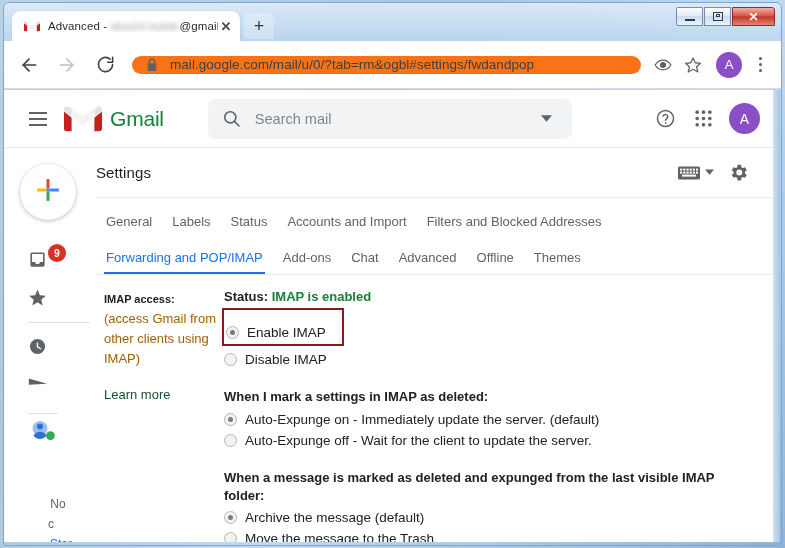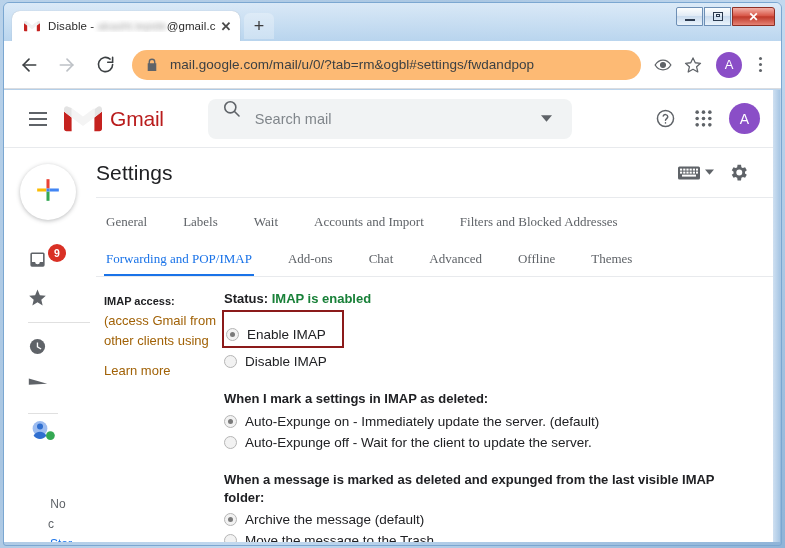--- a/index.html
+++ b/index.html
@@ -89,22 +89,22 @@
     padding: 0 10px;
     border-bottom: 1px solid #dadce0;
   }
   .navbtn {
     width: 30px; height: 30px; margin-right: 8px;
     display: flex; align-items: center; justify-content: center;
     color: #3c4043;
   }
   .navbtn.fwd { color: #bdc1c6; }
   #omnibox {
-    flex: 1; height: 30px; margin-left: 4px; margin-right: 8px;
-    background: #fdba74; border-radius: 16px;
+    flex: 1; height: 18px; margin-left: 4px; margin-right: 8px;
+    background: #f97316; border-radius: 16px;
     display: flex; align-items: center; padding: 0 14px;
   }
   #omnibox .lock { margin-right: 12px; display:flex; }
   #urltext { font-size: 13.5px; color: #3c4043; letter-spacing: .05px; }
   #tb-right { display: flex; align-items: center; gap: 2px; }
   .tbicon { width: 28px; height: 28px; display:flex;align-items:center;justify-content:center;color:#5f6368; }
   #chrome-avatar {
     width: 26px; height: 26px; border-radius: 50%;
     background: #8a4ec7; color: #fff;
     display:flex;align-items:center;justify-content:center;
@@ -125,25 +125,25 @@
 
   
   #gm-header {
     height: 58px; display: flex; align-items: center; padding: 0 14px;
     border-bottom: 1px solid #e8eaed; background: #fff;
   }
   #hamburger { width: 40px; height: 40px; display:flex;flex-direction:column;justify-content:center;align-items:center;gap:4px; }
   #hamburger i { width: 18px; height: 2px; background: #5f6368; display: block; }
   #gm-logo { display: flex; align-items: center; margin-left: 6px; }
   #gm-logo .msvg { width: 38px; height: 29px; }
-  #gm-wordmark { font-size: 21px; color: #b91c1c; margin-left: 8px; letter-spacing: -.2px; }
+  #gm-wordmark { font-size: 21px; color: #15803d; margin-left: 8px; letter-spacing: -.2px; }
   #searchbox {
     width: 364px; height: 40px; margin-left: 44px;
     background: #f1f3f4; border-radius: 8px;
-    display: flex; padding: 0 14px;
+    display: flex; align-items: center; padding: 0 14px;
   }
   #searchbox .sicon { margin-right: 14px; display:flex; color:#5f6368; }
   #search-input {
     flex: 1; border: none; background: transparent; outline: none;
     font-family: "Liberation Sans", sans-serif; font-size: 14.5px; color: #3c4043;
   }
   #search-input::placeholder { color: #80868b; }
   #searchdrop { width: 22px; display:flex;align-items:center;justify-content:center;color:#5f6368;font-size:9px; }
   #gm-right { margin-left: auto; display: flex; align-items: center; gap: 6px; }
   .gicon { width: 32px; height: 32px; display:flex;align-items:center;justify-content:center;color:#5f6368; }
@@ -178,43 +178,43 @@
     width: 92px; overflow: hidden; white-space: nowrap;
   }
   #hangouts-text .lnk { color: #1a73e8; }
 
   
   #main { flex: 1; min-width: 0; position: relative; }
   #settings-head {
     height: 50px; display: flex; align-items: center; padding: 0 20px 0 0;
     border-bottom: 1px solid #e8eaed;
   }
-  #page-title { font-size: 21px; color: #202124; font-weight: normal; letter-spacing: .1px; }
+  #page-title { font-size: 15px; color: #202124; font-weight: normal; letter-spacing: .1px; }
   #settings-head-right { margin-left: auto; display: flex; align-items: center; gap: 8px; }
   #kbd-icon { display:flex;align-items:center;gap:5px;color:#5f6368; }
   #kbd-icon .caret { font-size: 8px; }
 
   #tabs { padding: 8px 0 0 0; border-bottom: 1px solid #e8eaed; }
-  .tabrow { display: flex; align-items: flex-end; gap: 16px; font-family: Liberation Serif, serif; }
+  .tabrow { display: flex; align-items: flex-end; gap: 0; }
   .tabrow .tabitem {
     font-size: 13px; color: #5f6368; padding: 8px 10px 9px;
     white-space: nowrap; position: relative;
   }
   .tabrow .tabitem.active { color: #1a73e8; }
   .tabrow .tabitem.active::after {
     content: ""; position: absolute; left: 8px; right: 8px; bottom: 0;
     height: 2.5px; background: #1a73e8;
   }
 
   
   #settings-body { padding: 14px 0 0 0; display: flex; }
   #col-left { width: 128px; flex: none; padding-left: 8px; }
   #col-left .lbl { font-size: 11px; font-weight: bold; color: #202124; line-height: 20px; }
   #col-left .sub { font-size: 13px; color: #a16207; line-height: 20px; }
-  #col-left .lnk { font-size: 13px; color: #a16207; line-height: 20px; display:block; margin-top: 10px;}
+  #col-left .lnk { font-size: 13px; color: #14532d; line-height: 20px; display:block; margin-top: 16px;}
   #col-right { flex: 1; min-width: 0; padding-left: 0; }
 
   .statline { font-size: 13px; font-weight: bold; color: #202124; margin-bottom: 3px; }
   .statline .ok { color: #188038; }
 
   .opt { display: flex; align-items: center; height: 21px; }
   .opt .radio {
     width: 13px; height: 13px; border-radius: 50%;
     border: 1px solid #b5b5b5; background: #f2f2f2;
     flex: none; margin-right: 8px; position: relative;
@@ -256,21 +256,21 @@
       <div class="tab">
         <span class="favicon">
           <svg viewBox="0 0 24 18" width="16" height="14">
             <path d="M1.6 17h3.2V8.3L0 4.6v10.8C0 16.3.7 17 1.6 17z" fill="#c5221f"></path>
             <path d="M19.2 17h3.2c.9 0 1.6-.7 1.6-1.6V4.6l-4.8 3.7V17z" fill="#c5221f"></path>
             <path d="M19.2 2.3v6L24 4.6V3.1c0-1.5-1.7-2.3-2.9-1.4l-1.9 1.4z" fill="#e8e8e8"></path>
             <path d="M4.8 8.3v-6L12 7.7l7.2-5.4v6L12 13.7z" fill="#f1f1f1"></path>
             <path d="M0 3.1v1.5l4.8 3.7v-6L2.9 1.7C1.7.8 0 1.6 0 3.1z" fill="#e8e8e8"></path>
           </svg>
         </span>
-        <span class="tabtitle"><span>Disable - </span><span class="blurred">akasht.lepide</span><span>@gmail.c</span></span>
+        <span class="tabtitle"><span>Advanced - </span><span class="blurred">akasht.lepide</span><span>@gmail.c</span></span>
         <span class="tabclose">✕</span>
       </div>
       <div id="newtab">+</div>
     </div>
 
     <div id="toolbar">
       <div class="navbtn">
         <svg width="20" height="20" viewBox="0 0 24 24" fill="none" stroke="currentColor" stroke-width="2" stroke-linecap="round" stroke-linejoin="round">
             <line x1="20" y1="12" x2="5" y2="12"></line>
             <polyline points="12 19 5 12 12 5"></polyline>
@@ -487,40 +487,41 @@
                     <path d="M19.4 13a7.6 7.6 0 0 0 0-2l2.1-1.6-2-3.5-2.5 1a7.6 7.6 0 0 0-1.7-1L14.9 3h-4l-.4 2.9c-.6.25-1.2.6-1.7 1l-2.5-1-2 3.5L6.4 11a7.6 7.6 0 0 0 0 2l-2.1 1.6 2 3.5 2.5-1c.5.4 1.1.75 1.7 1l.4 2.9h4l.4-2.9c.6-.25 1.2-.6 1.7-1l2.5 1 2-3.5L19.4 13zM12.9 15.4a3.4 3.4 0 1 1 0-6.8 3.4 3.4 0 0 1 0 6.8z"></path>
                   </svg>
               </div>
             </div>
           </div>
 
           <div id="tabs">
             <div class="tabrow">
               <div class="tabitem">General</div>
               <div class="tabitem">Labels</div>
-              <div class="tabitem">Wait</div>
+              <div class="tabitem">Status</div>
               <div class="tabitem">Accounts and Import</div>
               <div class="tabitem">Filters and Blocked Addresses</div>
             </div>
             <div class="tabrow" style="margin-top:4px">
               <div class="tabitem active">Forwarding and POP/IMAP</div>
               <div class="tabitem">Add-ons</div>
               <div class="tabitem">Chat</div>
               <div class="tabitem">Advanced</div>
               <div class="tabitem">Offline</div>
               <div class="tabitem">Themes</div>
             </div>
           </div>
 
           <div id="settings-body">
 
             <div id="col-left">
               <div class="lbl">IMAP access:</div>
               <div class="sub">(access Gmail from</div>
               <div class="sub">other clients using</div>
+              <div class="sub">IMAP)</div>
               <a class="lnk">Learn more</a>
             </div>
 
             <div id="col-right">
 
               <div class="statline">
                 <span>Status:</span>
                 <span class="ok">IMAP is enabled</span>
               </div>
 

